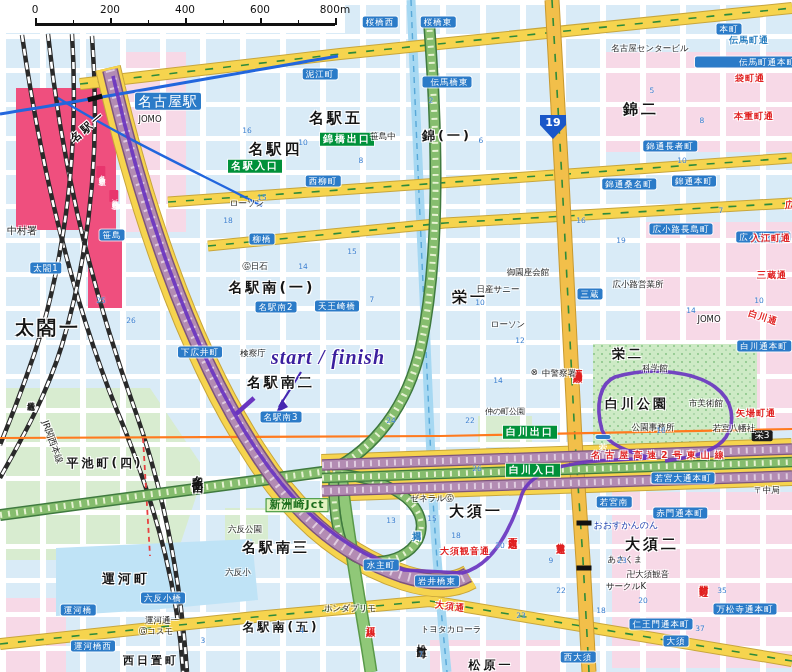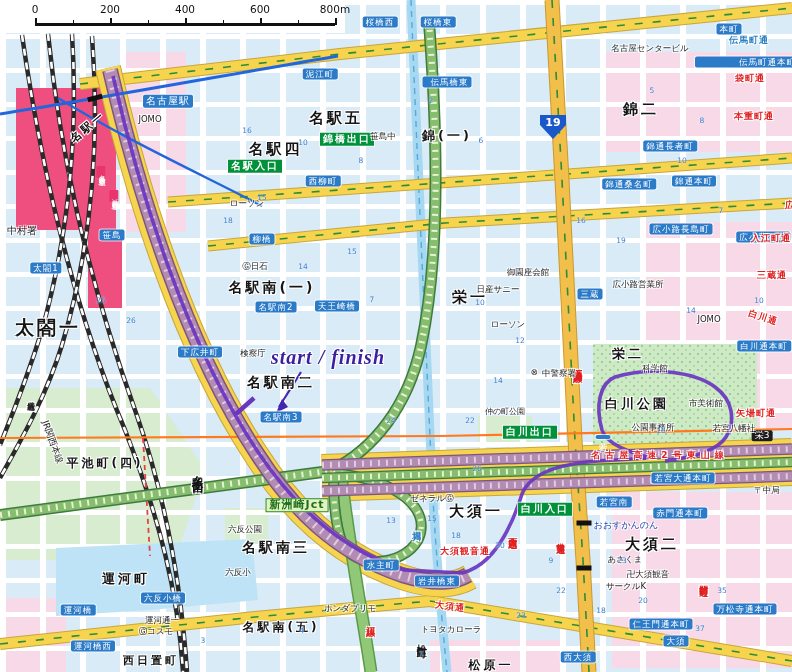--- a/index.html
+++ b/index.html
@@ -150,21 +150,21 @@
       <div class="lbl district" style="left: 476px; top: 512px;">大須一</div>
       <div class="lbl district" style="left: 652px; top: 545px;">大須二</div>
       <div class="lbl district" style="left: 48px; top: 328px; font-size: 19px;">太閤一</div>
       <div class="lbl district" style="left: 105px; top: 463px; font-size: 12px;">平池町(四)</div>
       <div class="lbl district" style="left: 126px; top: 579px; font-size: 13px;">運河町</div>
       <div class="lbl district" style="left: 151px; top: 661px; font-size: 11px;">西日置町</div>
       <div class="lbl district" style="left: 491px; top: 665px; font-size: 12px;">松原一</div>
       <div class="lbl district" style="left: 637px; top: 404px; font-size: 13px;">白川公園</div>
       <div class="lbl district" style="left: 88px; top: 127px; font-size: 11px; transform: translate(-50%, -50%) rotate(-40deg);">名駅一</div>
       <div class="lbl district v" style="left: 421px; top: 640px; font-size: 10px;">松重町</div>
-      <div class="lbl bluesign" style="left: 168px; top: 101px; font-size: 10px;">名古屋駅</div>
+      <div class="lbl bluesign" style="left: 168px; top: 101px; font-size: 14px;">名古屋駅</div>
       <div class="lbl bluesign" style="left: 380px; top: 22px;">桜橋西</div>
       <div class="lbl bluesign" style="left: 438px; top: 22px;">桜橋東</div>
       <div class="lbl bluesign" style="left: 320px; top: 74px;">泥江町</div>
       <div class="lbl bluesign" style="left: 447px; top: 82px; padding-left: 8px;">伝馬橋東</div>
       <div class="lbl bluesign" style="left: 729px; top: 29px;">本町</div>
       <div class="lbl bluesign" style="left: 747px; top: 62px; padding-left: 44px;">伝馬町通本町</div>
       <div class="lbl bluesign" style="left: 670px; top: 146px;">錦通長者町</div>
       <div class="lbl bluesign" style="left: 629px; top: 184px;">錦通桑名町</div>
       <div class="lbl bluesign" style="left: 694px; top: 181px;">錦通本町</div>
       <div class="lbl bluesign" style="left: 681px; top: 229px;">広小路長島町</div>
@@ -188,21 +188,21 @@
       <div class="lbl bluesign" style="left: 163px; top: 598px;">六反小橋</div>
       <div class="lbl bluesign" style="left: 93px; top: 646px;">運河橋西</div>
       <div class="lbl bluesign" style="left: 683px; top: 478px;">若宮大通本町</div>
       <div class="lbl bluesign" style="left: 590px; top: 294px;">三蔵</div>
       <div class="lbl bluesign" style="left: 46px; top: 268px;">太閤1</div>
       <div class="lbl bluesign" style="left: 112px; top: 235px;">笹島</div>
       <div class="lbl bluesign v" style="left: 603px; top: 437px;">若宮</div>
       <div class="lbl greensign" style="left: 339px; top: 139px; margin-left: 8px;">錦橋出口</div>
       <div class="lbl greensign" style="left: 255px; top: 166px;">名駅入口</div>
       <div class="lbl greensign" style="left: 530px; top: 432px;">白川出口</div>
-      <div class="lbl greensign" style="left: 533px; top: 509px; margin-left: 12px;">白川入口</div>
+      <div class="lbl greensign" style="left: 533px; top: 470px;">白川入口</div>
       <div class="lbl jctsign" style="left: 297px; top: 505px;">新洲崎Jct</div>
       <div class="lbl blacksign" style="left: 762px; top: 436px;">栄3</div>
       <div class="lbl redst" style="left: 792px; top: 206px; padding-left: 26px;">広小路通</div>
       <div class="lbl redst" style="left: 750px; top: 79px;">袋町通</div>
       <div class="lbl redst" style="left: 754px; top: 117px;">本重町通</div>
       <div class="lbl redst" style="left: 771px; top: 239px;">入江町通</div>
       <div class="lbl redst" style="left: 772px; top: 276px;">三蔵通</div>
       <div class="lbl redst" style="left: 763px; top: 318px; transform: translate(-50%, -50%) rotate(18deg);">白川通</div>
       <div class="lbl redst" style="left: 756px; top: 414px;">矢場町通</div>
       <div class="lbl redst" style="left: 465px; top: 552px;">大須観音通</div>

